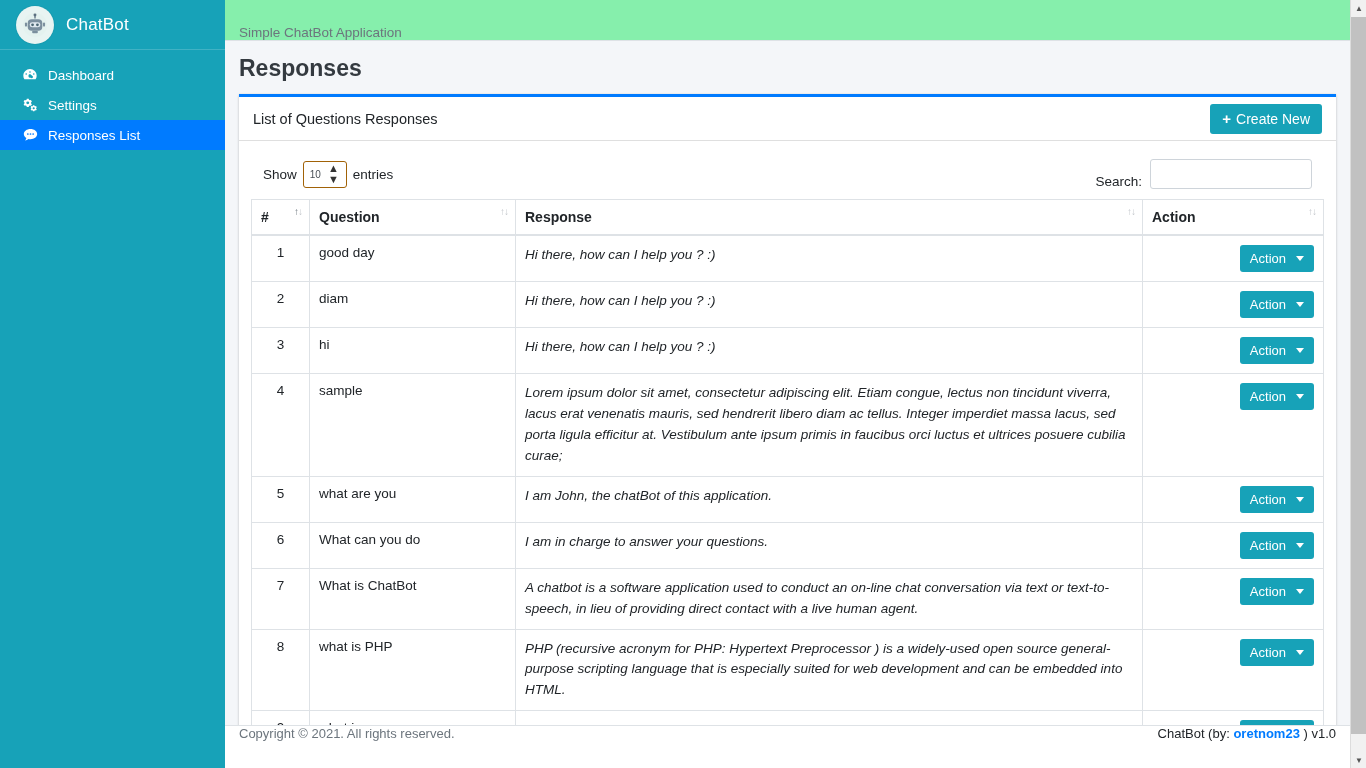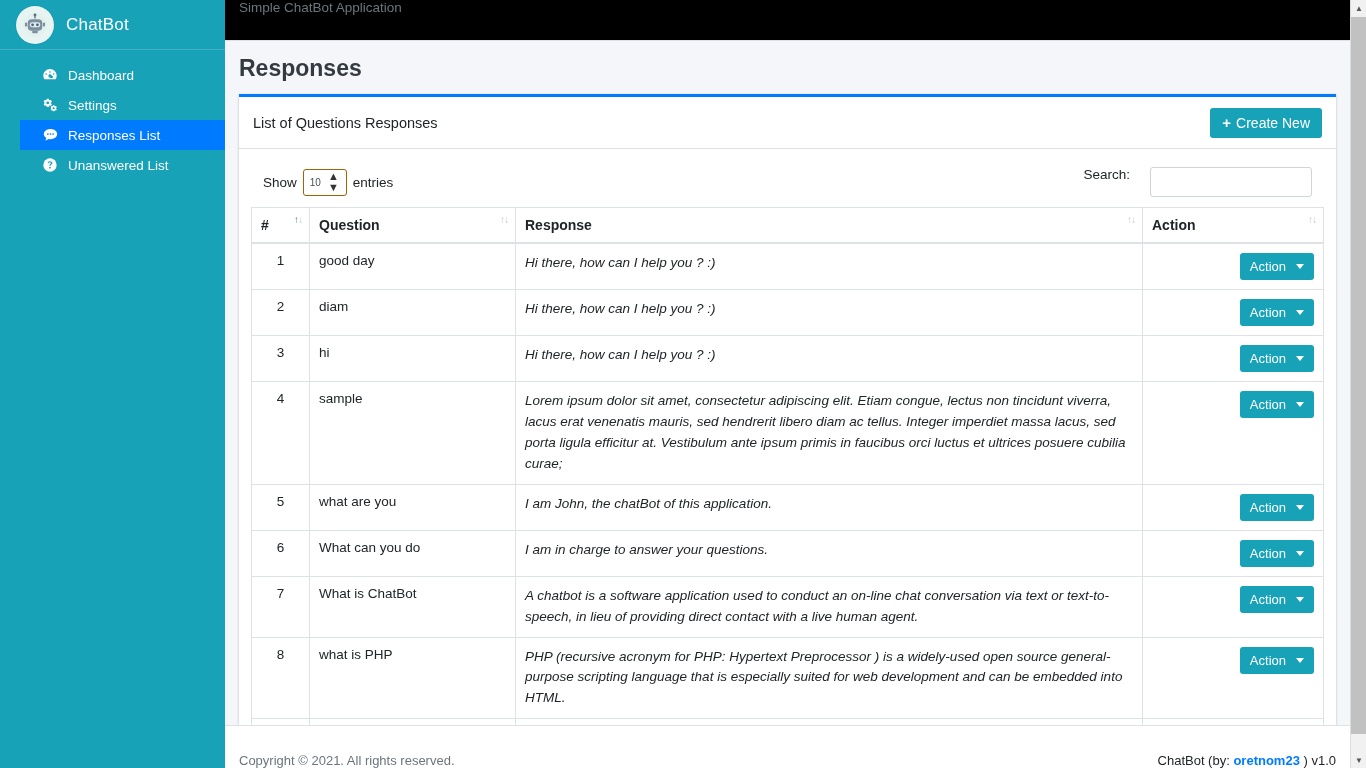--- a/index.html
+++ b/index.html
@@ -30,44 +30,44 @@
     display: flex; align-items: center; justify-content: center;
     flex: none;
     box-shadow: 0 0 0 1px rgba(0,0,0,0.04);
   }
   .brand-title {
     margin-left: 12px;
     font-size: 17px;
     color: #fff;
     letter-spacing: .2px;
   }
-  .nav { padding-top: 10px; padding-left: 20px; }
+  .nav { padding-top: 10px; }
   .nav-item {
     display: flex; align-items: center;
     height: 30px;
     padding-left: 22px;
     font-size: 13.5px;
     color: #fff;
     cursor: pointer;
   }
   .nav-item.active { background: #007bff; }
   .nav-ico {
     width: 22px; flex: none;
     display: flex; align-items: center; justify-content: flex-start;
     color: #fff;
   }
   .nav-label { margin-left: 4px; }
 
   
   .main { position: absolute; left: 225px; top: 0; width: 1125px; height: 768px; }
   .topbar {
     position: relative;
-    height: 41px; background: #000000;
+    height: 41px; background: #86efac;
     border-bottom: 1px solid #dee2e6;
-    display: flex; align-items: flex-start;
+    display: flex; align-items: flex-end;
   }
   .topbar-title {
     margin-left: 14px;
     font-size: 13.5px; color: #6c757d;
   }
   .topbar-right {
     margin-left: auto; display: flex; align-items: center;
     padding-right: 12px;
   }
   .user-chip {
@@ -112,21 +112,21 @@
   }
   .card {
     margin: 0 14px;
     background: #fff;
     border-top: 3px solid #007bff;
     box-shadow: 0 0 1px rgba(0,0,0,.125), 0 1px 3px rgba(0,0,0,.2);
     border-radius: 0 0 3px 3px;
   }
   .card-header {
     position: relative;
-    height: 52px;
+    height: 44px;
     border-bottom: 1px solid rgba(0,0,0,.125);
     display: flex; align-items: center;
     padding: 0 14px;
   }
   .card-title { font-size: 14.5px; color: #212529; }
   .btn {
     border: none; cursor: pointer;
     font-family: "Liberation Sans", sans-serif;
   }
   .btn-create {
@@ -156,21 +156,21 @@
     display: flex; align-items: center;
     padding-left: 6px;
     color: #495057;
     cursor: pointer;
   }
   .spinner-ico {
     position: absolute; right: 7px; top: 50%;
     transform: translateY(-50%);
     font-size: 11px; color: #333; line-height: 1;
   }
-  .dt-filter { margin-left: auto; display: flex; align-items: flex-start; gap: 20px; }
+  .dt-filter { margin-left: auto; display: flex; align-items: flex-end; gap: 8px; }
   .dt-search-input {
     width: 162px; height: 30px;
     border: 1px solid #ced4da; border-radius: 3px;
     padding: 0 8px; font-size: 13px;
     font-family: "Liberation Sans", sans-serif;
     outline: none;
   }
 
   table.dt {
     width: 100%;
@@ -205,21 +205,21 @@
     border-radius: 3px;
     display: inline-flex; align-items: center; gap: 5px;
   }
 
   
   .footer {
     position: absolute; left: 225px; bottom: 0;
     width: 1125px; height: 43px;
     background: #fff;
     border-top: 1px solid #dee2e6;
-    display: flex; align-items: flex-end;
+    display: flex; align-items: flex-start;
     padding: 0 14px;
     font-size: 13px; color: #6c757d;
   }
   .footer-right { margin-left: auto; color: #212529; }
   .footer-right .lnk { color: #007bff; font-weight: bold; }
 
   
   .scrollbar {
     position: absolute; right: 0; top: 0;
     width: 16px; height: 768px;
@@ -287,29 +287,20 @@
           <svg width="17" height="16" viewBox="0 0 24 24" fill="#fff" aria-hidden="true">
             <path d="M12 3C6.5 3 2 6.4 2 10.6c0 2.4 1.5 4.6 3.8 6-.2 1.4-.9 2.7-1.9 3.6 1.9-.2 3.7-1 5.1-2.1.95.2 1.95.3 3 .3 5.5 0 10-3.4 10-7.8S17.5 3 12 3z"></path>
             <circle cx="8" cy="10.5" r="1.3" fill="#007bff"></circle>
             <circle cx="12" cy="10.5" r="1.3" fill="#007bff"></circle>
             <circle cx="16" cy="10.5" r="1.3" fill="#007bff"></circle>
           </svg>
         </span>
         <span class="nav-label">Responses List</span>
       </div>
 
-      <div class="nav-item">
-        <span class="nav-ico">
-          <svg width="16" height="16" viewBox="0 0 24 24" aria-hidden="true">
-            <circle cx="12" cy="12" r="10" fill="#fff"></circle>
-            <path d="M12 6.2c-2 0-3.3 1.1-3.6 2.6l1.9.5c.15-.8.75-1.3 1.6-1.3.8 0 1.4.45 1.4 1.15 0 .6-.35.95-1.05 1.45-.85.6-1.25 1.2-1.25 2.25v.45h2v-.35c0-.7.3-1 1.05-1.55.95-.7 1.45-1.4 1.45-2.45 0-1.7-1.4-2.75-3.5-2.75zm-.05 8.6a1.3 1.3 0 100 2.6 1.3 1.3 0 000-2.6z" fill="#17a2b8"></path>
-          </svg>
-        </span>
-        <span class="nav-label">Unanswered List</span>
-      </div>
     </nav>
   </aside>
 
   <div class="main">
 
     <header class="topbar">
       <span class="topbar-title">Simple ChatBot Application</span>
     </header>
 
     <div class="content">

